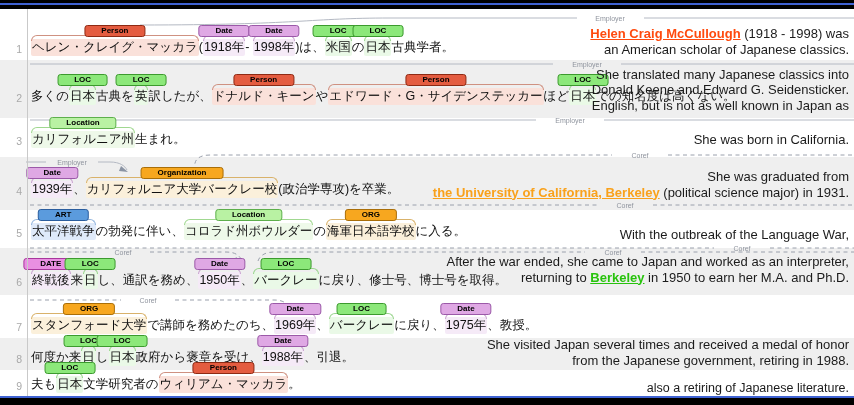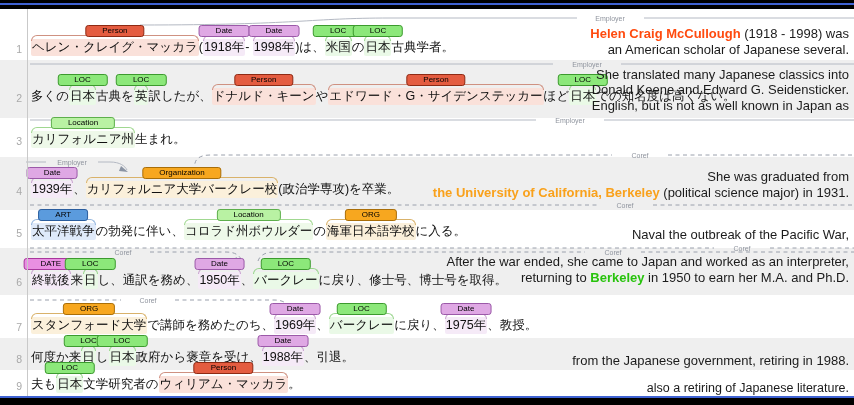--- a/index.html
+++ b/index.html
@@ -10,92 +10,96 @@
   #content{position:relative;height:387px;background:#fff;}
   .row{position:relative;width:854px;}
   .row.even{background:#efefef;}
   #gutter{position:absolute;left:0;top:0;height:387px;width:27px;border-right:1px solid #c9c9c9;
           z-index:4;pointer-events:none;}
   .rownum{position:absolute;left:0;width:22px;text-align:right;font-size:10.5px;color:#a9a9a9;z-index:5;}
   .jp{position:absolute;left:31px;white-space:nowrap;font-size:12.5px;color:#111;z-index:3;}
   .ent{position:relative;display:inline-block;padding:0 1px;border-radius:2px;}
   .ent .sarc{position:absolute;left:0;right:0;top:-4px;height:5px;border:1px solid;border-bottom:none;
              border-radius:7px 7px 0 0;pointer-events:none;}
-  .chip{position:absolute;top:-14px;left:50%;transform:translateX(-50%);font-size:8px;font-weight:normal;
+  .chip{position:absolute;top:-14px;left:50%;transform:translateX(-50%);font-size:8px;font-weight:bold;
         line-height:10px;padding:0 16px;border:1px solid;border-radius:3px;color:#000;white-space:nowrap;z-index:6;}
   .en{position:absolute;right:5px;text-align:right;font-size:13px;line-height:15.5px;color:#1b1b1b;
       z-index:3;white-space:nowrap;}
   .r8 .en{line-height:13px;font-size:12.5px;}
-  .m{font-weight:bold;margin-top:46px;}
+  .m{font-weight:bold;text-decoration:underline;margin-top:46px;}
   #arcs{position:absolute;left:0;top:-9px;width:854px;height:405px;z-index:2;pointer-events:none;}
   .sol{fill:none;stroke:#b4b9c3;stroke-width:1;}
   .dash{fill:none;stroke:#9aa0ac;stroke-width:1;stroke-dasharray:4 3.5;}
   .arrow{fill:#8a93a3;stroke:none;}
   #arc-labels{position:absolute;left:0;top:-9px;width:854px;height:405px;pointer-events:none;z-index:5;}
   #arc-labels span{position:absolute;transform:translate(-50%,-50%);font-size:7px;color:#8f949e;white-space:nowrap;}
 </style>
 </head>
 <body>
 
 <div id="app">
   <div id="chrome-top"></div>
   <div id="content">
     <div id="rows">
         <div class="row r0 odd" style="height: 51px;">
           <span class="rownum" style="bottom: 5px;">1</span>
           <div class="jp" style="bottom: 4px;"><span class="ent" style="background: rgb(250, 225, 218);"><span class="sarc" style="border-color: rgb(207, 145, 129);"></span><span class="chip" style="background: rgb(228, 92, 64); border-color: rgb(142, 42, 20);">Person</span><span>ヘレン・クレイグ・マッカラ</span></span><span>(</span><span class="ent" style="background: rgb(245, 234, 247);"><span class="sarc" style="border-color: rgb(201, 162, 207);"></span><span class="chip" style="background: rgb(223, 168, 228); border-color: rgb(155, 89, 168);">Date</span><span>1918年</span></span><span>- </span><span class="ent" style="background: rgb(245, 234, 247);"><span class="sarc" style="border-color: rgb(201, 162, 207);"></span><span class="chip" style="background: rgb(223, 168, 228); border-color: rgb(155, 89, 168);">Date</span><span>1998年</span></span><span>)は、</span><span class="ent" style="background: rgb(234, 249, 231);"><span class="sarc" style="border-color: rgb(152, 212, 140);"></span><span class="chip" style="background: rgb(140, 232, 122); border-color: rgb(60, 154, 46);">LOC</span><span>米国</span></span><span>の</span><span class="ent" style="background: rgb(234, 249, 231);"><span class="sarc" style="border-color: rgb(152, 212, 140);"></span><span class="chip" style="background: rgb(140, 232, 122); border-color: rgb(60, 154, 46);">LOC</span><span>日本</span></span><span>古典学者。</span></div>
           <div class="en" style="bottom: 3px;">
             <div><span class="m" style="color: rgb(255, 74, 14);">Helen Craig McCullough</span><span> (1918 - 1998) was</span></div>
-            <div><span>an American scholar of Japanese several.</span></div>
+            <div><span>an American scholar of Japanese classics.</span></div>
           </div>
         </div>
         <div class="row r1 even" style="height: 58px;">
           <span class="rownum" style="bottom: 14px;">2</span>
           <div class="jp" style="bottom: 13px;"><span>多くの</span><span class="ent" style="background: rgb(234, 249, 231);"><span class="sarc" style="border-color: rgb(152, 212, 140);"></span><span class="chip" style="background: rgb(140, 232, 122); border-color: rgb(60, 154, 46);">LOC</span><span>日本</span></span><span>古典を</span><span class="ent" style="background: rgb(234, 249, 231);"><span class="sarc" style="border-color: rgb(152, 212, 140);"></span><span class="chip" style="background: rgb(140, 232, 122); border-color: rgb(60, 154, 46);">LOC</span><span>英</span></span><span>訳したが、</span><span class="ent" style="background: rgb(250, 225, 218);"><span class="sarc" style="border-color: rgb(207, 145, 129);"></span><span class="chip" style="background: rgb(228, 92, 64); border-color: rgb(142, 42, 20);">Person</span><span>ドナルド・キーン</span></span><span>や</span><span class="ent" style="background: rgb(250, 225, 218);"><span class="sarc" style="border-color: rgb(207, 145, 129);"></span><span class="chip" style="background: rgb(228, 92, 64); border-color: rgb(142, 42, 20);">Person</span><span>エドワード・G・サイデンステッカー</span></span><span>ほど</span><span class="ent" style="background: rgb(234, 249, 231);"><span class="sarc" style="border-color: rgb(152, 212, 140);"></span><span class="chip" style="background: rgb(140, 232, 122); border-color: rgb(60, 154, 46);">LOC</span><span>日本</span></span><span>での知名度は高くない。</span></div>
           <div class="en" style="bottom: 5px;">
             <div><span>She translated many Japanese classics into</span></div>
             <div><span>Donald Keene and Edward G. Seidensticker.</span></div>
             <div><span>English, but is not as well known in Japan as</span></div>
           </div>
         </div>
         <div class="row r2 odd" style="height: 39px;">
           <span class="rownum" style="bottom: 10px;">3</span>
           <div class="jp" style="bottom: 9px;"><span class="ent" style="background: rgb(238, 249, 233);"><span class="sarc" style="border-color: rgb(160, 216, 144);"></span><span class="chip" style="background: rgb(185, 242, 163); border-color: rgb(93, 175, 75);">Location</span><span>カリフォルニア州</span></span><span>生まれ。</span></div>
+          <div class="en" style="bottom: 10px;">
+            <div><span>She was born in California.</span></div>
+          </div>
         </div>
         <div class="row r3 even" style="height: 53px;">
           <span class="rownum" style="bottom: 13px;">4</span>
           <div class="jp" style="bottom: 12px;"><span class="ent" style="background: rgb(245, 234, 247);"><span class="sarc" style="border-color: rgb(201, 162, 207);"></span><span class="chip" style="background: rgb(223, 168, 228); border-color: rgb(155, 89, 168);">Date</span><span>1939年</span></span><span>、</span><span class="ent" style="background: rgb(251, 240, 219);"><span class="sarc" style="border-color: rgb(217, 178, 106);"></span><span class="chip" style="background: rgb(247, 167, 31); border-color: rgb(169, 110, 8);">Organization</span><span>カリフォルニア大学バークレー校</span></span><span>(政治学専攻)を卒業。</span></div>
           <div class="en" style="bottom: 10px;">
             <div><span>She was graduated from</span></div>
             <div><span class="m" style="color: rgb(249, 161, 27);">the University of California, Berkeley</span><span> (political science major) in 1931.</span></div>
           </div>
         </div>
         <div class="row r4 odd" style="height: 38px;">
           <span class="rownum" style="bottom: 9px;">5</span>
           <div class="jp" style="bottom: 8px;"><span class="ent" style="background: rgb(223, 234, 250);"><span class="sarc" style="border-color: rgb(147, 181, 221);"></span><span class="chip" style="background: rgb(91, 155, 221); border-color: rgb(42, 93, 158);">ART</span><span>太平洋戦争</span></span><span>の勃発に伴い、</span><span class="ent" style="background: rgb(238, 249, 233);"><span class="sarc" style="border-color: rgb(160, 216, 144);"></span><span class="chip" style="background: rgb(185, 242, 163); border-color: rgb(93, 175, 75);">Location</span><span>コロラド州ボウルダー</span></span><span>の</span><span class="ent" style="background: rgb(251, 240, 219);"><span class="sarc" style="border-color: rgb(217, 178, 106);"></span><span class="chip" style="background: rgb(247, 167, 31); border-color: rgb(169, 110, 8);">ORG</span><span>海軍日本語学校</span></span><span>に入る。</span></div>
           <div class="en" style="bottom: 6px;">
-            <div><span>Naval the outbreak of the Pacific War,</span></div>
+            <div><span>With the outbreak of the Language War,</span></div>
           </div>
         </div>
         <div class="row r5 even" style="height: 47px;">
           <span class="rownum" style="bottom: 7px;">6</span>
           <div class="jp" style="bottom: 6px;"><span class="ent" style="background: rgb(245, 234, 247);"><span class="sarc" style="border-color: rgb(201, 162, 207);"></span><span class="chip" style="background: rgb(233, 143, 226); border-color: rgb(168, 54, 156);">DATE</span><span>終戦後</span></span><span>来</span><span class="ent" style="background: rgb(234, 249, 231);"><span class="sarc" style="border-color: rgb(152, 212, 140);"></span><span class="chip" style="background: rgb(140, 232, 122); border-color: rgb(60, 154, 46);">LOC</span><span>日</span></span><span>し、通訳を務め、</span><span class="ent" style="background: rgb(245, 234, 247);"><span class="sarc" style="border-color: rgb(201, 162, 207);"></span><span class="chip" style="background: rgb(223, 168, 228); border-color: rgb(155, 89, 168);">Date</span><span>1950年</span></span><span>、</span><span class="ent" style="background: rgb(234, 249, 231);"><span class="sarc" style="border-color: rgb(152, 212, 140);"></span><span class="chip" style="background: rgb(140, 232, 122); border-color: rgb(60, 154, 46);">LOC</span><span>バークレー</span></span><span>に戻り、修士号、博士号を取得。</span></div>
           <div class="en" style="bottom: 10px;">
             <div><span>After the war ended, she came to Japan and worked as an interpreter,</span></div>
             <div><span>returning to </span><span class="m" style="color: rgb(40, 195, 13);">Berkeley</span><span> in 1950 to earn her M.A. and Ph.D.</span></div>
           </div>
         </div>
         <div class="row r6 odd" style="height: 43px;">
           <span class="rownum" style="bottom: 5px;">7</span>
           <div class="jp" style="bottom: 4px;"><span class="ent" style="background: rgb(251, 240, 219);"><span class="sarc" style="border-color: rgb(217, 178, 106);"></span><span class="chip" style="background: rgb(247, 167, 31); border-color: rgb(169, 110, 8);">ORG</span><span>スタンフォード大学</span></span><span>で講師を務めたのち、</span><span class="ent" style="background: rgb(245, 234, 247);"><span class="sarc" style="border-color: rgb(201, 162, 207);"></span><span class="chip" style="background: rgb(223, 168, 228); border-color: rgb(155, 89, 168);">Date</span><span>1969年</span></span><span>、</span><span class="ent" style="background: rgb(234, 249, 231);"><span class="sarc" style="border-color: rgb(152, 212, 140);"></span><span class="chip" style="background: rgb(140, 232, 122); border-color: rgb(60, 154, 46);">LOC</span><span>バークレー</span></span><span>に戻り、</span><span class="ent" style="background: rgb(245, 234, 247);"><span class="sarc" style="border-color: rgb(201, 162, 207);"></span><span class="chip" style="background: rgb(223, 168, 228); border-color: rgb(155, 89, 168);">Date</span><span>1975年</span></span><span>、教授。</span></div>
         </div>
         <div class="row r7 even" style="height: 32px;">
           <span class="rownum" style="bottom: 5px;">8</span>
           <div class="jp" style="bottom: 4px;"><span>何度か来</span><span class="ent" style="background: rgb(234, 249, 231);"><span class="sarc" style="border-color: rgb(152, 212, 140);"></span><span class="chip" style="background: rgb(140, 232, 122); border-color: rgb(60, 154, 46);">LOC</span><span>日</span></span><span>し</span><span class="ent" style="background: rgb(234, 249, 231);"><span class="sarc" style="border-color: rgb(152, 212, 140);"></span><span class="chip" style="background: rgb(140, 232, 122); border-color: rgb(60, 154, 46);">LOC</span><span>日本</span></span><span>政府から褒章を受け、</span><span class="ent" style="background: rgb(245, 234, 247);"><span class="sarc" style="border-color: rgb(201, 162, 207);"></span><span class="chip" style="background: rgb(223, 168, 228); border-color: rgb(155, 89, 168);">Date</span><span>1988年</span></span><span>、引退。</span></div>
           <div class="en" style="bottom: 2px;">
+            <div><span>She visited Japan several times and received a medal of honor</span></div>
             <div><span>from the Japanese government, retiring in 1988.</span></div>
           </div>
         </div>
         <div class="row r8 odd" style="height: 26px;">
           <span class="rownum" style="bottom: 4px;">9</span>
           <div class="jp" style="bottom: 3px;"><span>夫も</span><span class="ent" style="background: rgb(234, 249, 231);"><span class="sarc" style="border-color: rgb(152, 212, 140);"></span><span class="chip" style="background: rgb(140, 232, 122); border-color: rgb(60, 154, 46);">LOC</span><span>日本</span></span><span>文学研究者の</span><span class="ent" style="background: rgb(250, 225, 218);"><span class="sarc" style="border-color: rgb(207, 145, 129);"></span><span class="chip" style="background: rgb(228, 92, 64); border-color: rgb(142, 42, 20);">Person</span><span>ウィリアム・マッカラ</span></span><span>。</span></div>
           <div class="en" style="bottom: 1px;">
             <div><span>also a retiring of Japanese literature.</span></div>
           </div>
         </div>

